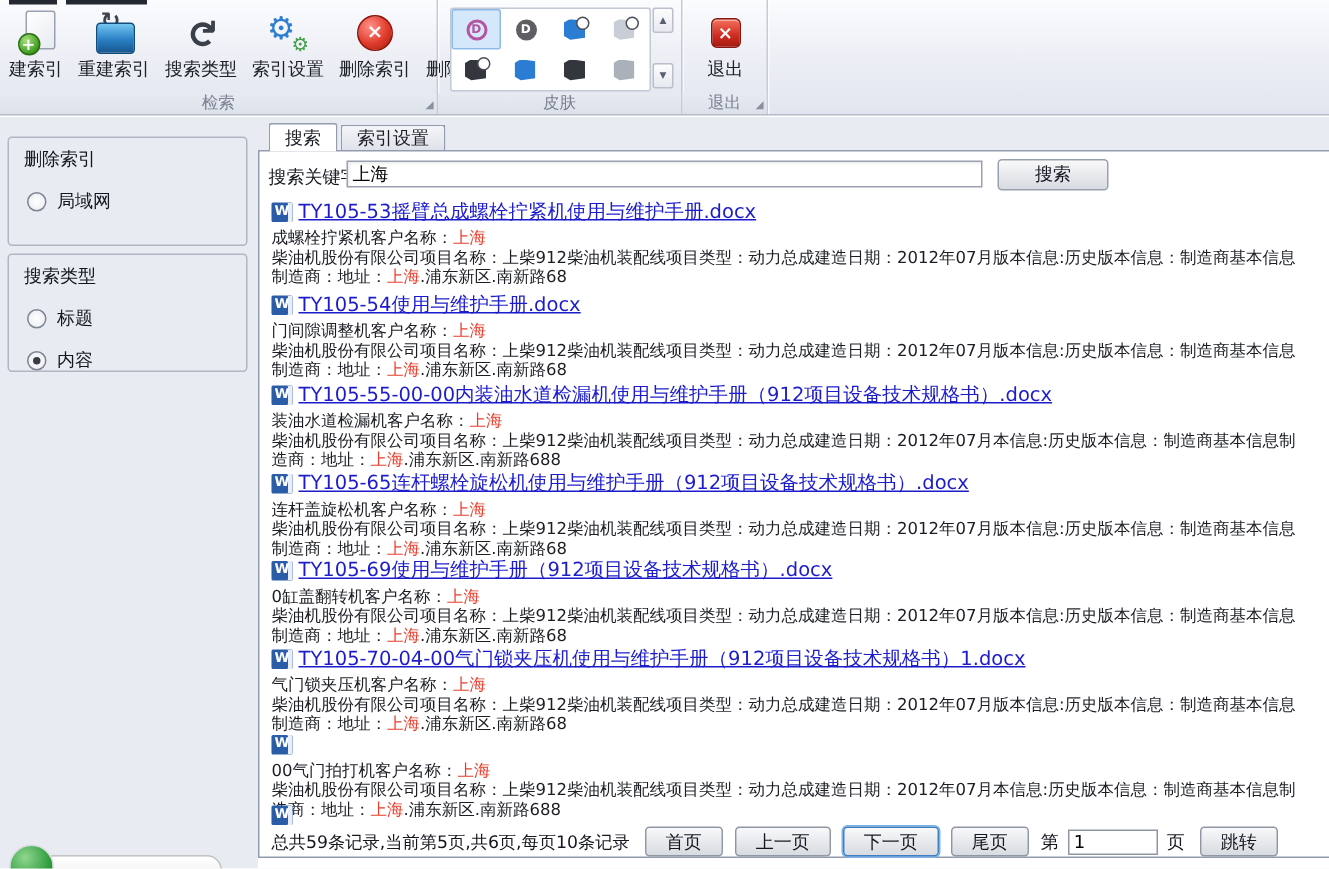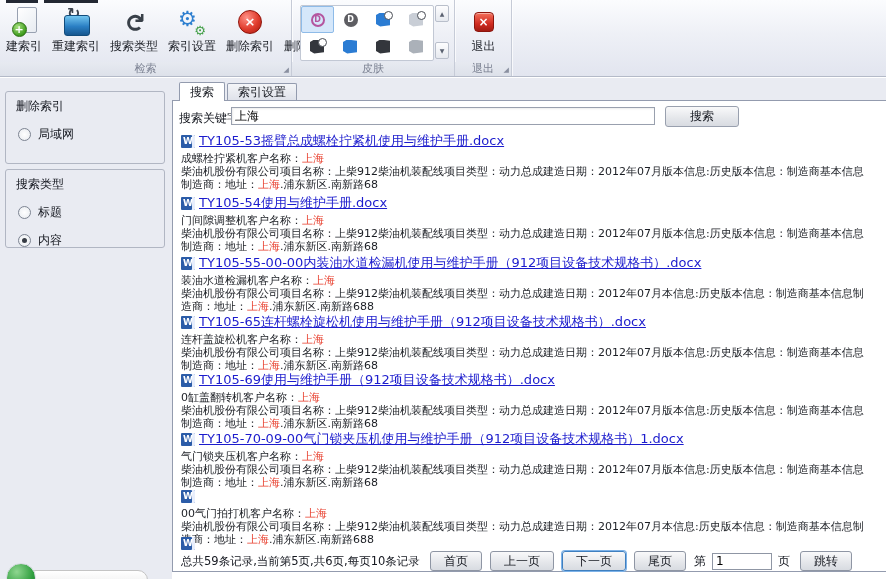--- a/index.html
+++ b/index.html
@@ -346,21 +346,21 @@
         <div class="result-desc">
           <div><span>0缸盖翻转机客户名称：</span><span class="hl">上海</span></div>
           <div>柴油机股份有限公司项目名称：上柴912柴油机装配线项目类型：动力总成建造日期：2012年07月版本信息:历史版本信息：制造商基本信息</div>
           <div><span>制造商：地址：</span><span class="hl">上海</span><span>.浦东新区.南新路68</span></div>
         </div>
       </div>
 
       <div class="result" style="top:330px">
         <div class="result-link-row">
           <span class="doc-icon">W</span>
-          <span class="result-link">TY105-70-09-00气门锁夹压机使用与维护手册（912项目设备技术规格书）1.docx</span>
+          <span class="result-link">TY105-70-04-00气门锁夹压机使用与维护手册（912项目设备技术规格书）1.docx</span>
         </div>
         <div class="result-desc">
           <div><span>气门锁夹压机客户名称：</span><span class="hl">上海</span></div>
           <div>柴油机股份有限公司项目名称：上柴912柴油机装配线项目类型：动力总成建造日期：2012年07月版本信息:历史版本信息：制造商基本信息</div>
           <div><span>制造商：地址：</span><span class="hl">上海</span><span>.浦东新区.南新路68</span></div>
         </div>
       </div>
 
       <div class="result" style="top:387px">
         <div class="result-link-row">

